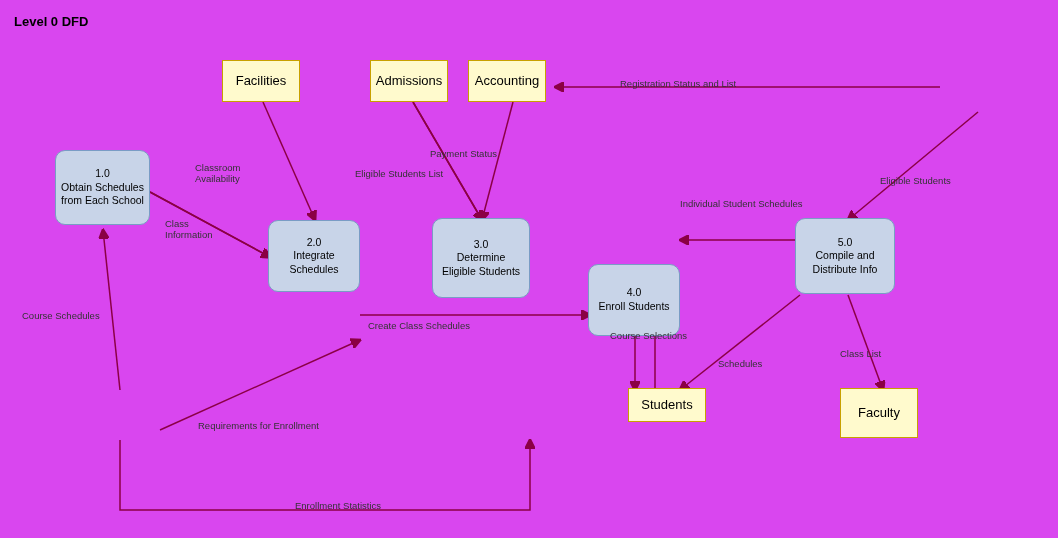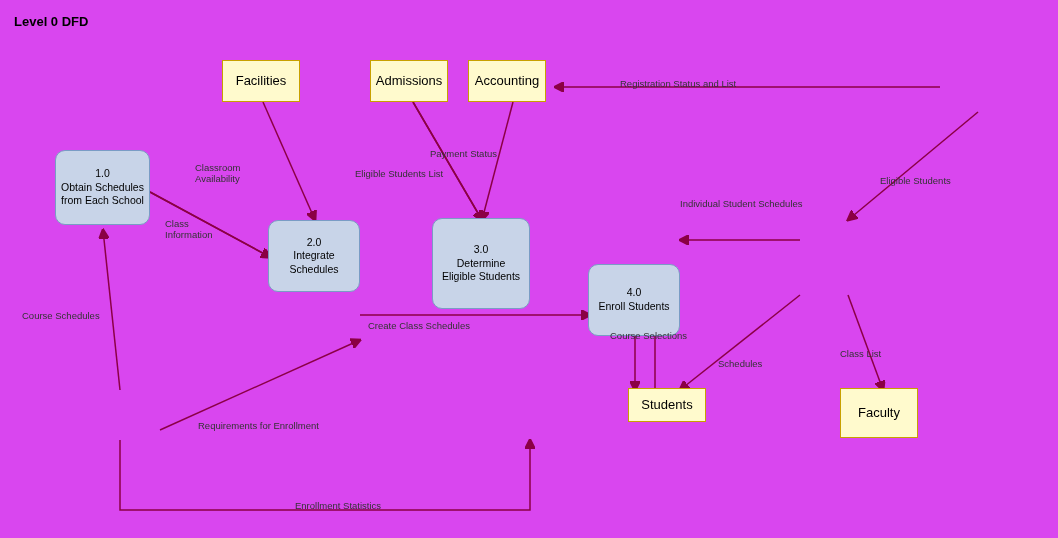--- a/index.html
+++ b/index.html
@@ -132,31 +132,36 @@
 Obtain Schedules
 from Each School</span>
   </div>
 
   <div class="process-node" style="left:268px;top:220px;width:92px;height:72px;">
     <span style="white-space:pre-line;">2.0
 Integrate
 Schedules</span>
   </div>
 
-  <div class="process-node" style="left:432px;top:218px;width:98px;height:91px;">
+  <div class="process-node" style="left:432px;top:218px;width:98px;height:80px;">
     <span style="white-space:pre-line;">3.0
 Determine
 Eligible Students</span>
   </div>
 
   <div class="process-node" style="left:588px;top:218px;width:92px;height:72px;margin-top:46px;">
     <span style="white-space:pre-line;">4.0
 Enroll Students</span>
   </div>
 
+  <div class="process-node" style="left:795px;top:218px;width:100px;height:76px;">
+    <span style="white-space:pre-line;">5.0
+Compile and
+Distribute Info</span>
+  </div>
 
   <div class="entity-node" style="left:222px;top:60px;width:78px;height:42px;">
     <span>Facilities</span>
   </div>
 
   <div class="entity-node" style="left:370px;top:60px;width:78px;height:42px;">
     <span>Admissions</span>
   </div>
 
   <div class="entity-node" style="left:468px;top:60px;width:78px;height:42px;">

